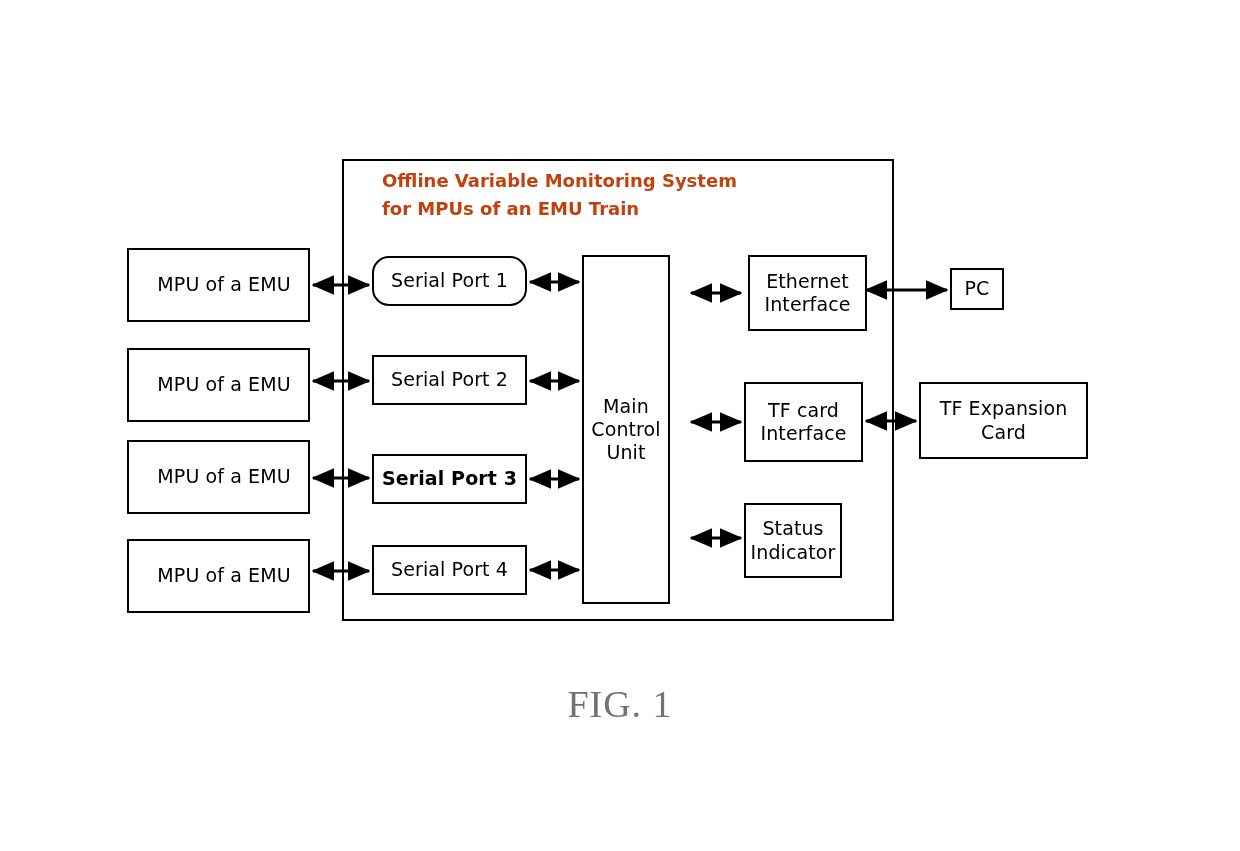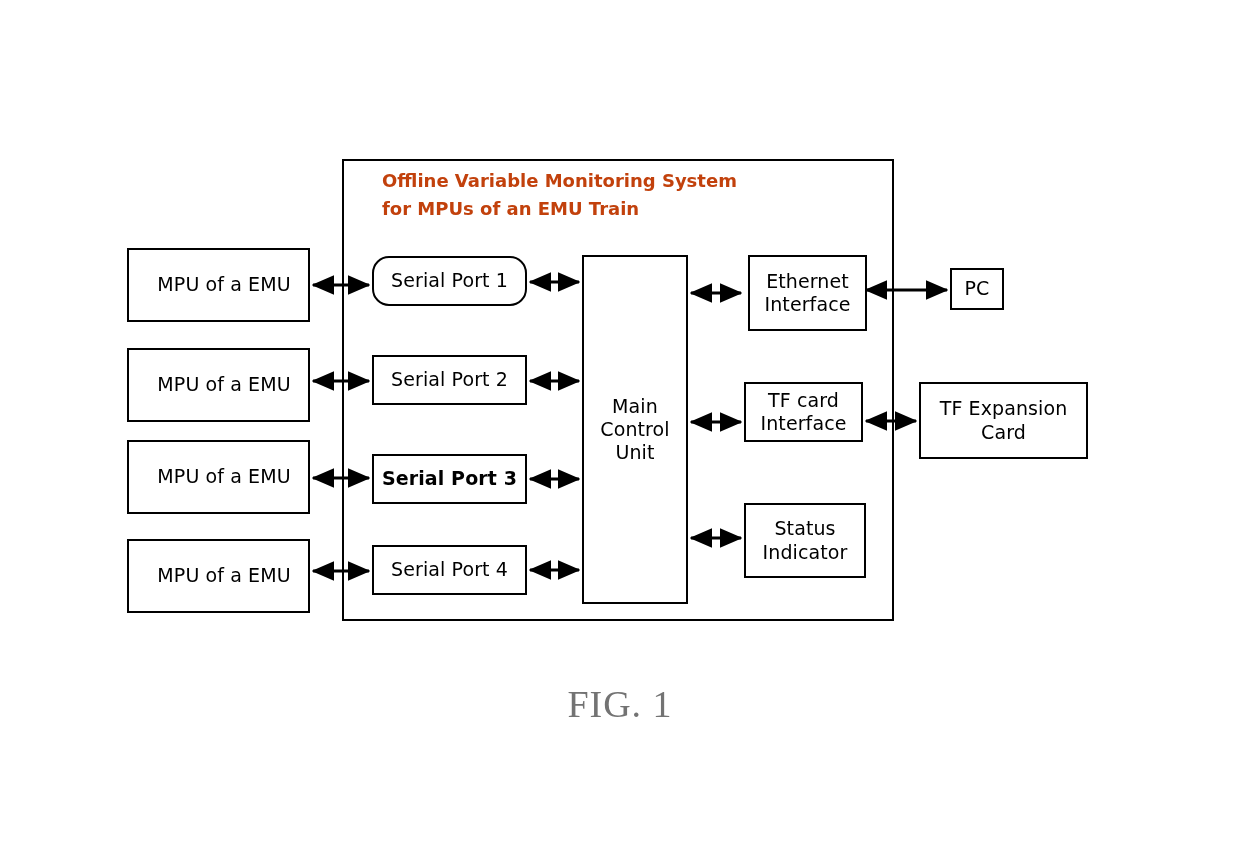--- a/index.html
+++ b/index.html
@@ -68,28 +68,28 @@
   
   .serial-box { left: 372px; width: 155px; height: 50px; font-size: 19px; }
   #serial-1 { top: 256px; border-radius: 17px; }
   #serial-2 { top: 355px; }
   #serial-3 { top: 454px; font-weight: bold; }
   #serial-4 { top: 545px; }
   
   #main-control-unit {
     left: 582px;
     top: 255px;
-    width: 106px;
+    width: 88px;
     height: 349px;
     font-size: 19px;
   }
   
   #ethernet-interface { left: 724px; top: 255px; width: 119px; height: 76px; font-size: 19px; margin-left: 24px; }
-  #tf-card-interface  { left: 744px; top: 382px; width: 119px; height: 60px; font-size: 19px; }
-  #status-indicator   { left: 744px; top: 503px; width: 122px; height: 75px; font-size: 19px; }
+  #tf-card-interface  { left: 744px; top: 382px; width: 119px; height: 80px; font-size: 19px; }
+  #status-indicator   { left: 744px; top: 503px; width: 98px; height: 75px; font-size: 19px; }
   
   #pc-box { left: 950px; top: 268px; width: 54px; height: 42px; font-size: 19px; }
   #tf-expansion-card { left: 919px; top: 382px; width: 169px; height: 77px; font-size: 19px; }
   
   #connectors {
     position: absolute;
     left: 0;
     top: 0;
     width: 1240px;
     height: 851px;

